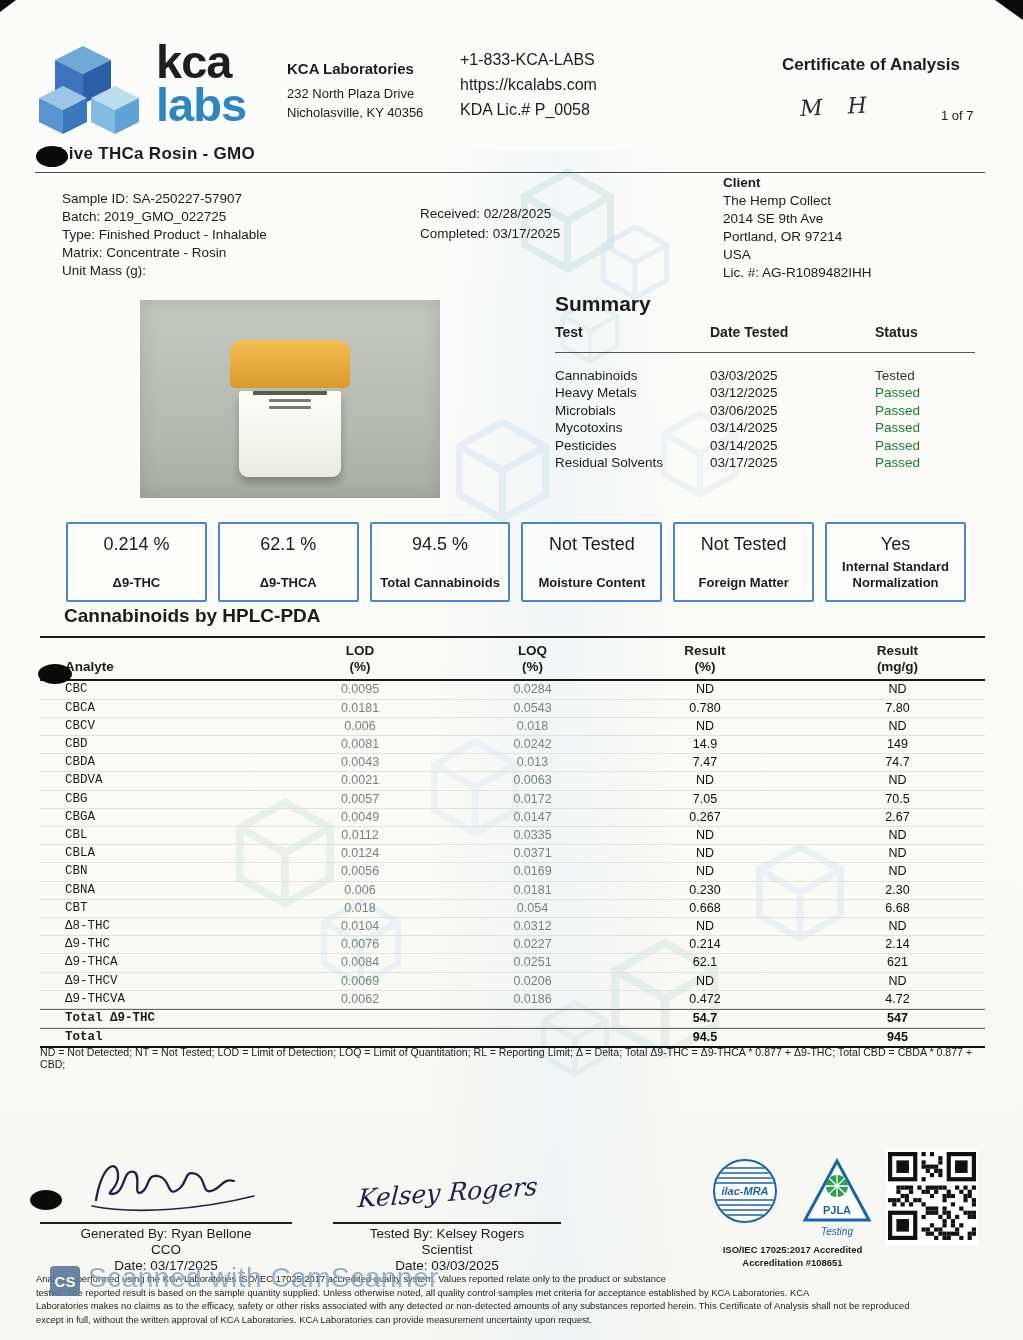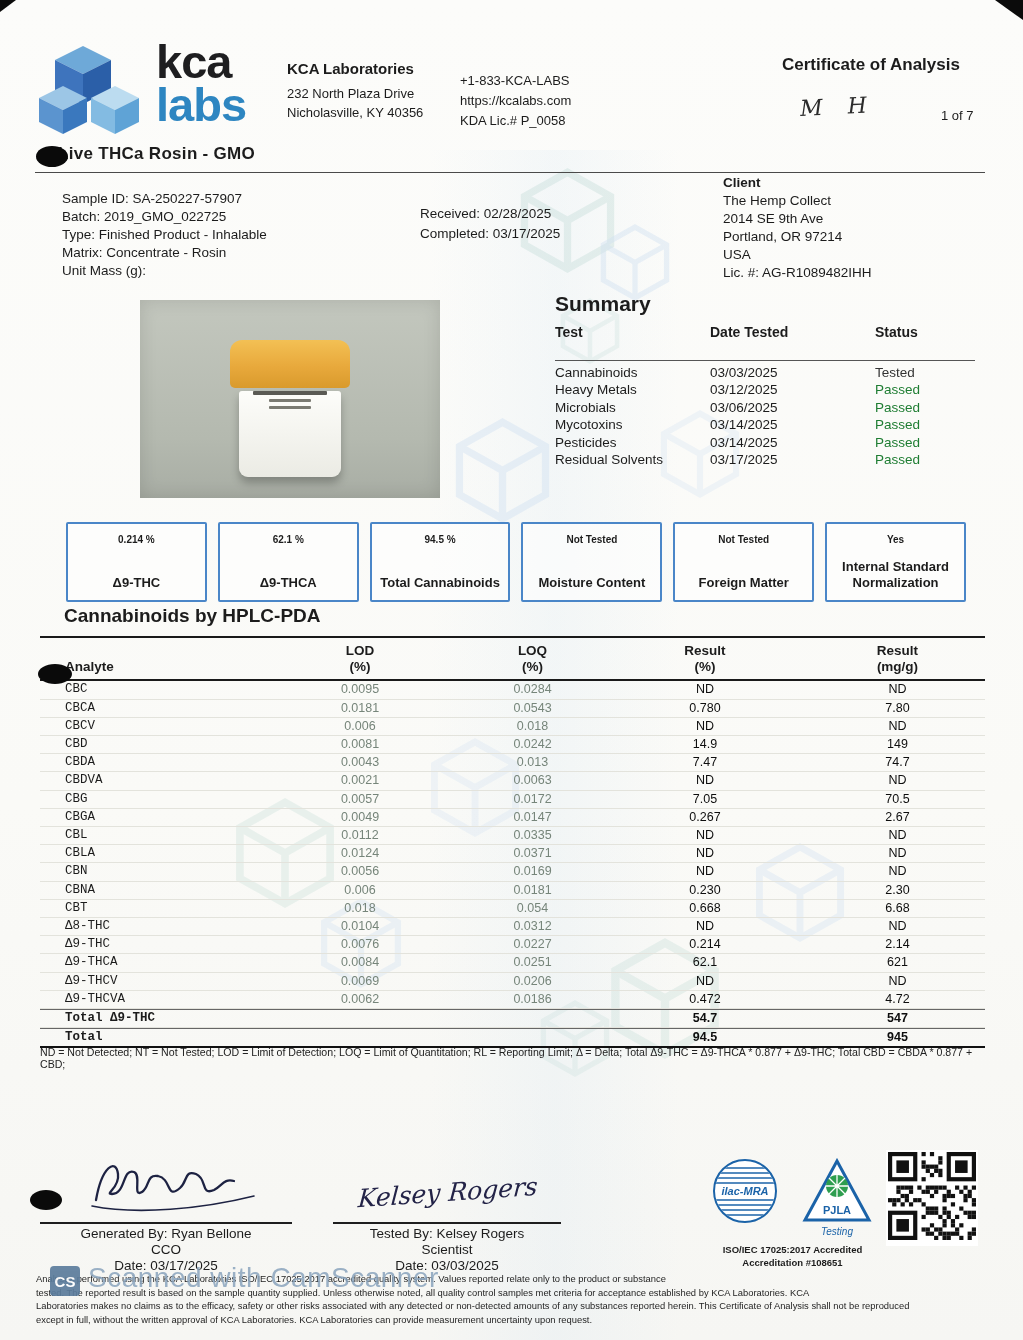--- a/index.html
+++ b/index.html
@@ -19,21 +19,21 @@
                background:linear-gradient(90deg,rgba(200,222,240,0),rgba(200,222,240,.16),rgba(200,222,240,0)); }
   .wm { position:absolute; pointer-events:none; }
 
   
   .logo-cubes { left:36px; top:42px; }
   .logo-text  { left:156px; top:40px; line-height:.92; }
   .logo-kca  { font-size:47px; font-weight:bold; color:#1e1e20; letter-spacing:-1px; }
   .logo-labs { font-size:47px; font-weight:bold; color:#2e86c1; letter-spacing:-1px; }
   .lab-info { left:287px; top:58px; font-size:13px; line-height:1.5; }
   .lab-name { font-weight:bold; font-size:15px; margin-bottom:3px; }
-  .contact-info { left:460px; top:71px; font-size:13px; line-height:1.55; }
+  .contact-info { left:460px; top:48px; font-size:16px; line-height:1.55; }
   .coa-title { left:782px; top:55px; font-size:17px; font-weight:bold; }
   .initials { left:800px; top:94px; font-family:"DejaVu Serif",serif; font-style:italic;
               font-size:22px; letter-spacing:9px; transform:rotate(-3deg); color:#2b2b2b; }
   .page-num { left:941px; top:108px; font-size:13px; }
 
   .doc-title { left:58px; top:144px; font-size:17px; font-weight:bold; letter-spacing:.3px; }
   .header-rule { left:35px; top:172px; width:950px; border-top:1px solid #4a4a4a; }
 
   .sample-block { left:62px; top:190px; font-size:13.5px; line-height:1.34; }
   .received-block { left:420px; top:204px; font-size:13.5px; line-height:1.45; }
@@ -50,29 +50,29 @@
   .jar-body { width:102px; margin:-2px auto 0; height:86px; border-radius:3px 3px 9px 9px;
               background:linear-gradient(180deg,#fdfdfa,#ebebe4); position:relative;
               box-shadow:0 6px 8px rgba(0,0,0,.25); }
   .jar-line { height:4px; background:#5a5a54; margin:5px 14px 0; border-radius:1px; }
   .jar-line.short { margin:4px 30px 0; height:3px; background:#7a7a72; }
 
   
   .summary-section { left:555px; top:292px; width:420px; }
   .summary-title { font-size:21px; font-weight:bold; margin-bottom:8px; }
   .sum-header,.sum-row { display:grid; grid-template-columns:155px 165px 95px; }
-  .sum-header { font-weight:bold; font-size:14px; padding-bottom:20px; border-bottom:1px solid #555; margin-bottom:3px; }
+  .sum-header { font-weight:bold; font-size:14px; padding-bottom:12px; border-bottom:1px solid #555; margin-bottom:14px; }
   .sum-row { font-size:13.5px; line-height:17.4px; }
 
   
   .result-boxes { left:66px; top:522px; width:900px; display:flex; gap:11px; }
   .rbox { flex:1; border:2px solid #4a86c8; border-radius:2px; min-height:80px;
           display:flex; flex-direction:column; justify-content:space-between;
           padding:10px 4px 9px; text-align:center; background:rgba(255,255,255,.55); }
-  .rbox-val { font-weight:bold; font-size:10px; }
+  .rbox-val { font-weight:normal; font-size:18px; }
   .rbox-label { font-size:13px; font-weight:bold; line-height:1.25; }
 
   
   .cta-title { left:64px; top:605px; font-size:19px; font-weight:bold; }
   .ct { left:40px; top:636px; width:945px; }
   .ct-header,.ct-row { display:grid; grid-template-columns:215px 210px 135px 210px 175px; }
   .ct-header { border-top:2px solid #1a1a1a; border-bottom:2px solid #1a1a1a;
                padding:5px 0 4px; font-size:13.5px; font-weight:bold; }
   .ct-h { text-align:center; line-height:1.2; }
   .ct-h0 { text-align:left; padding-left:25px; display:flex; align-items:flex-end; }

